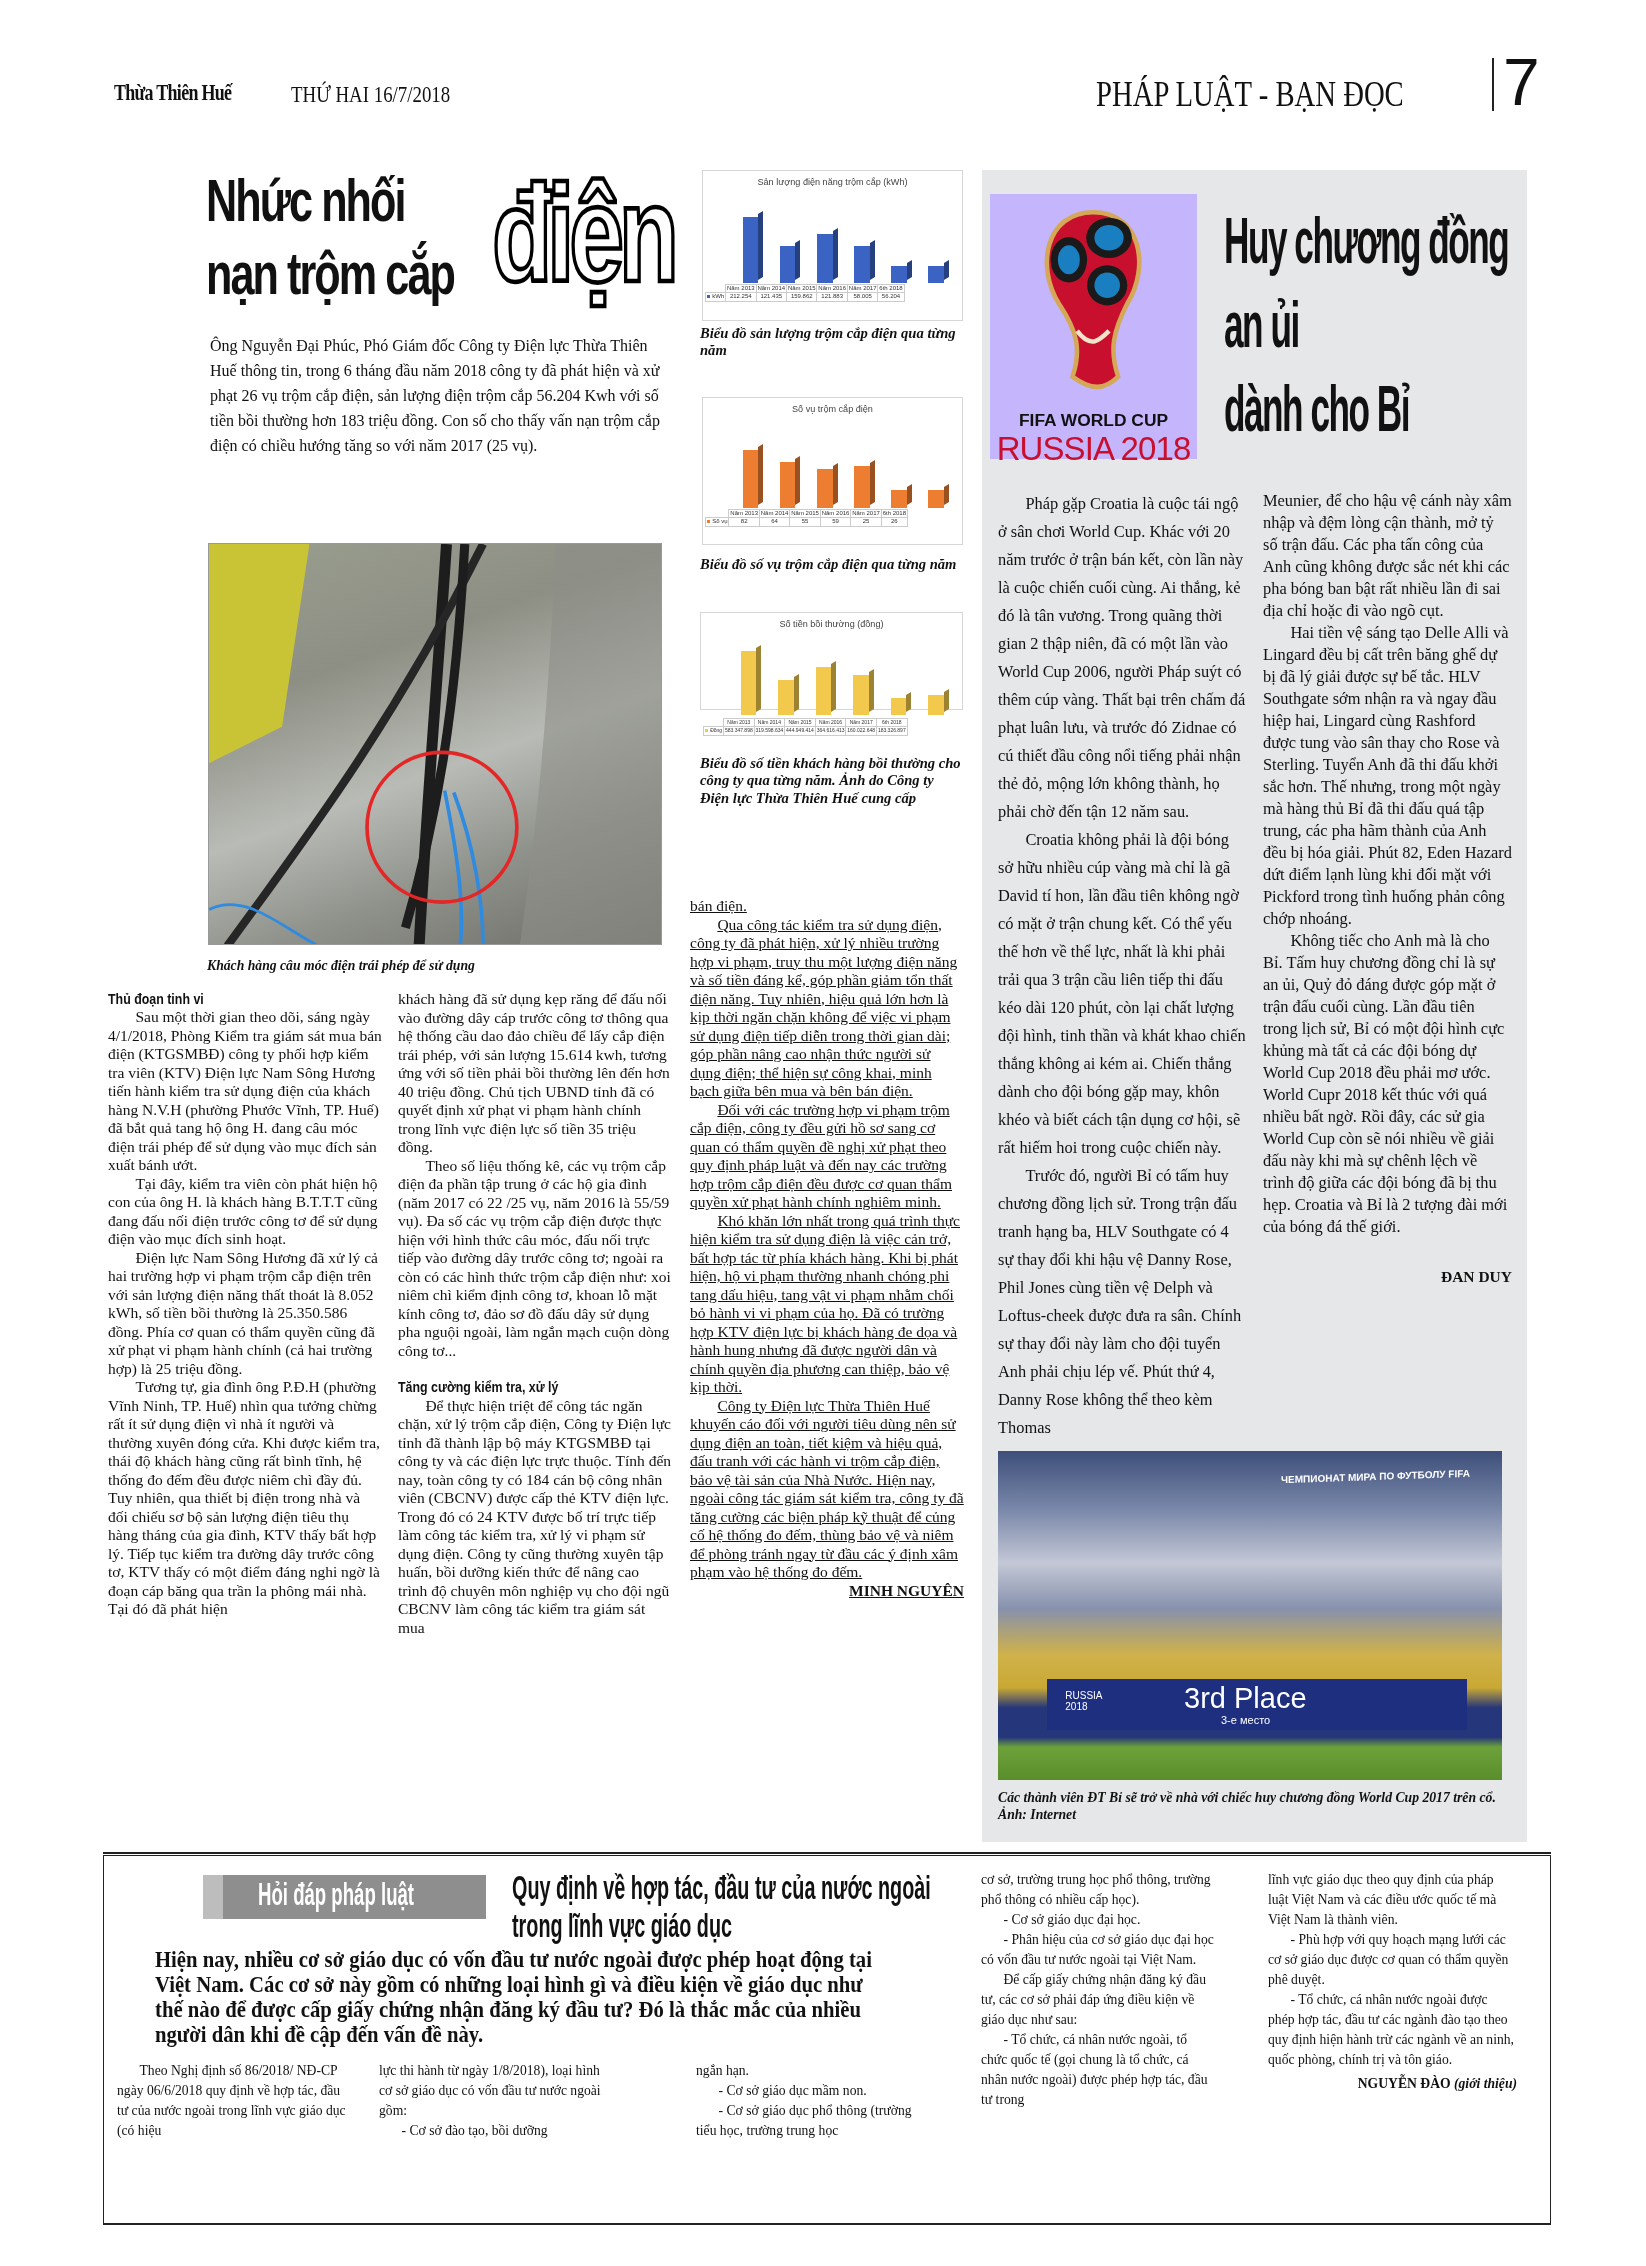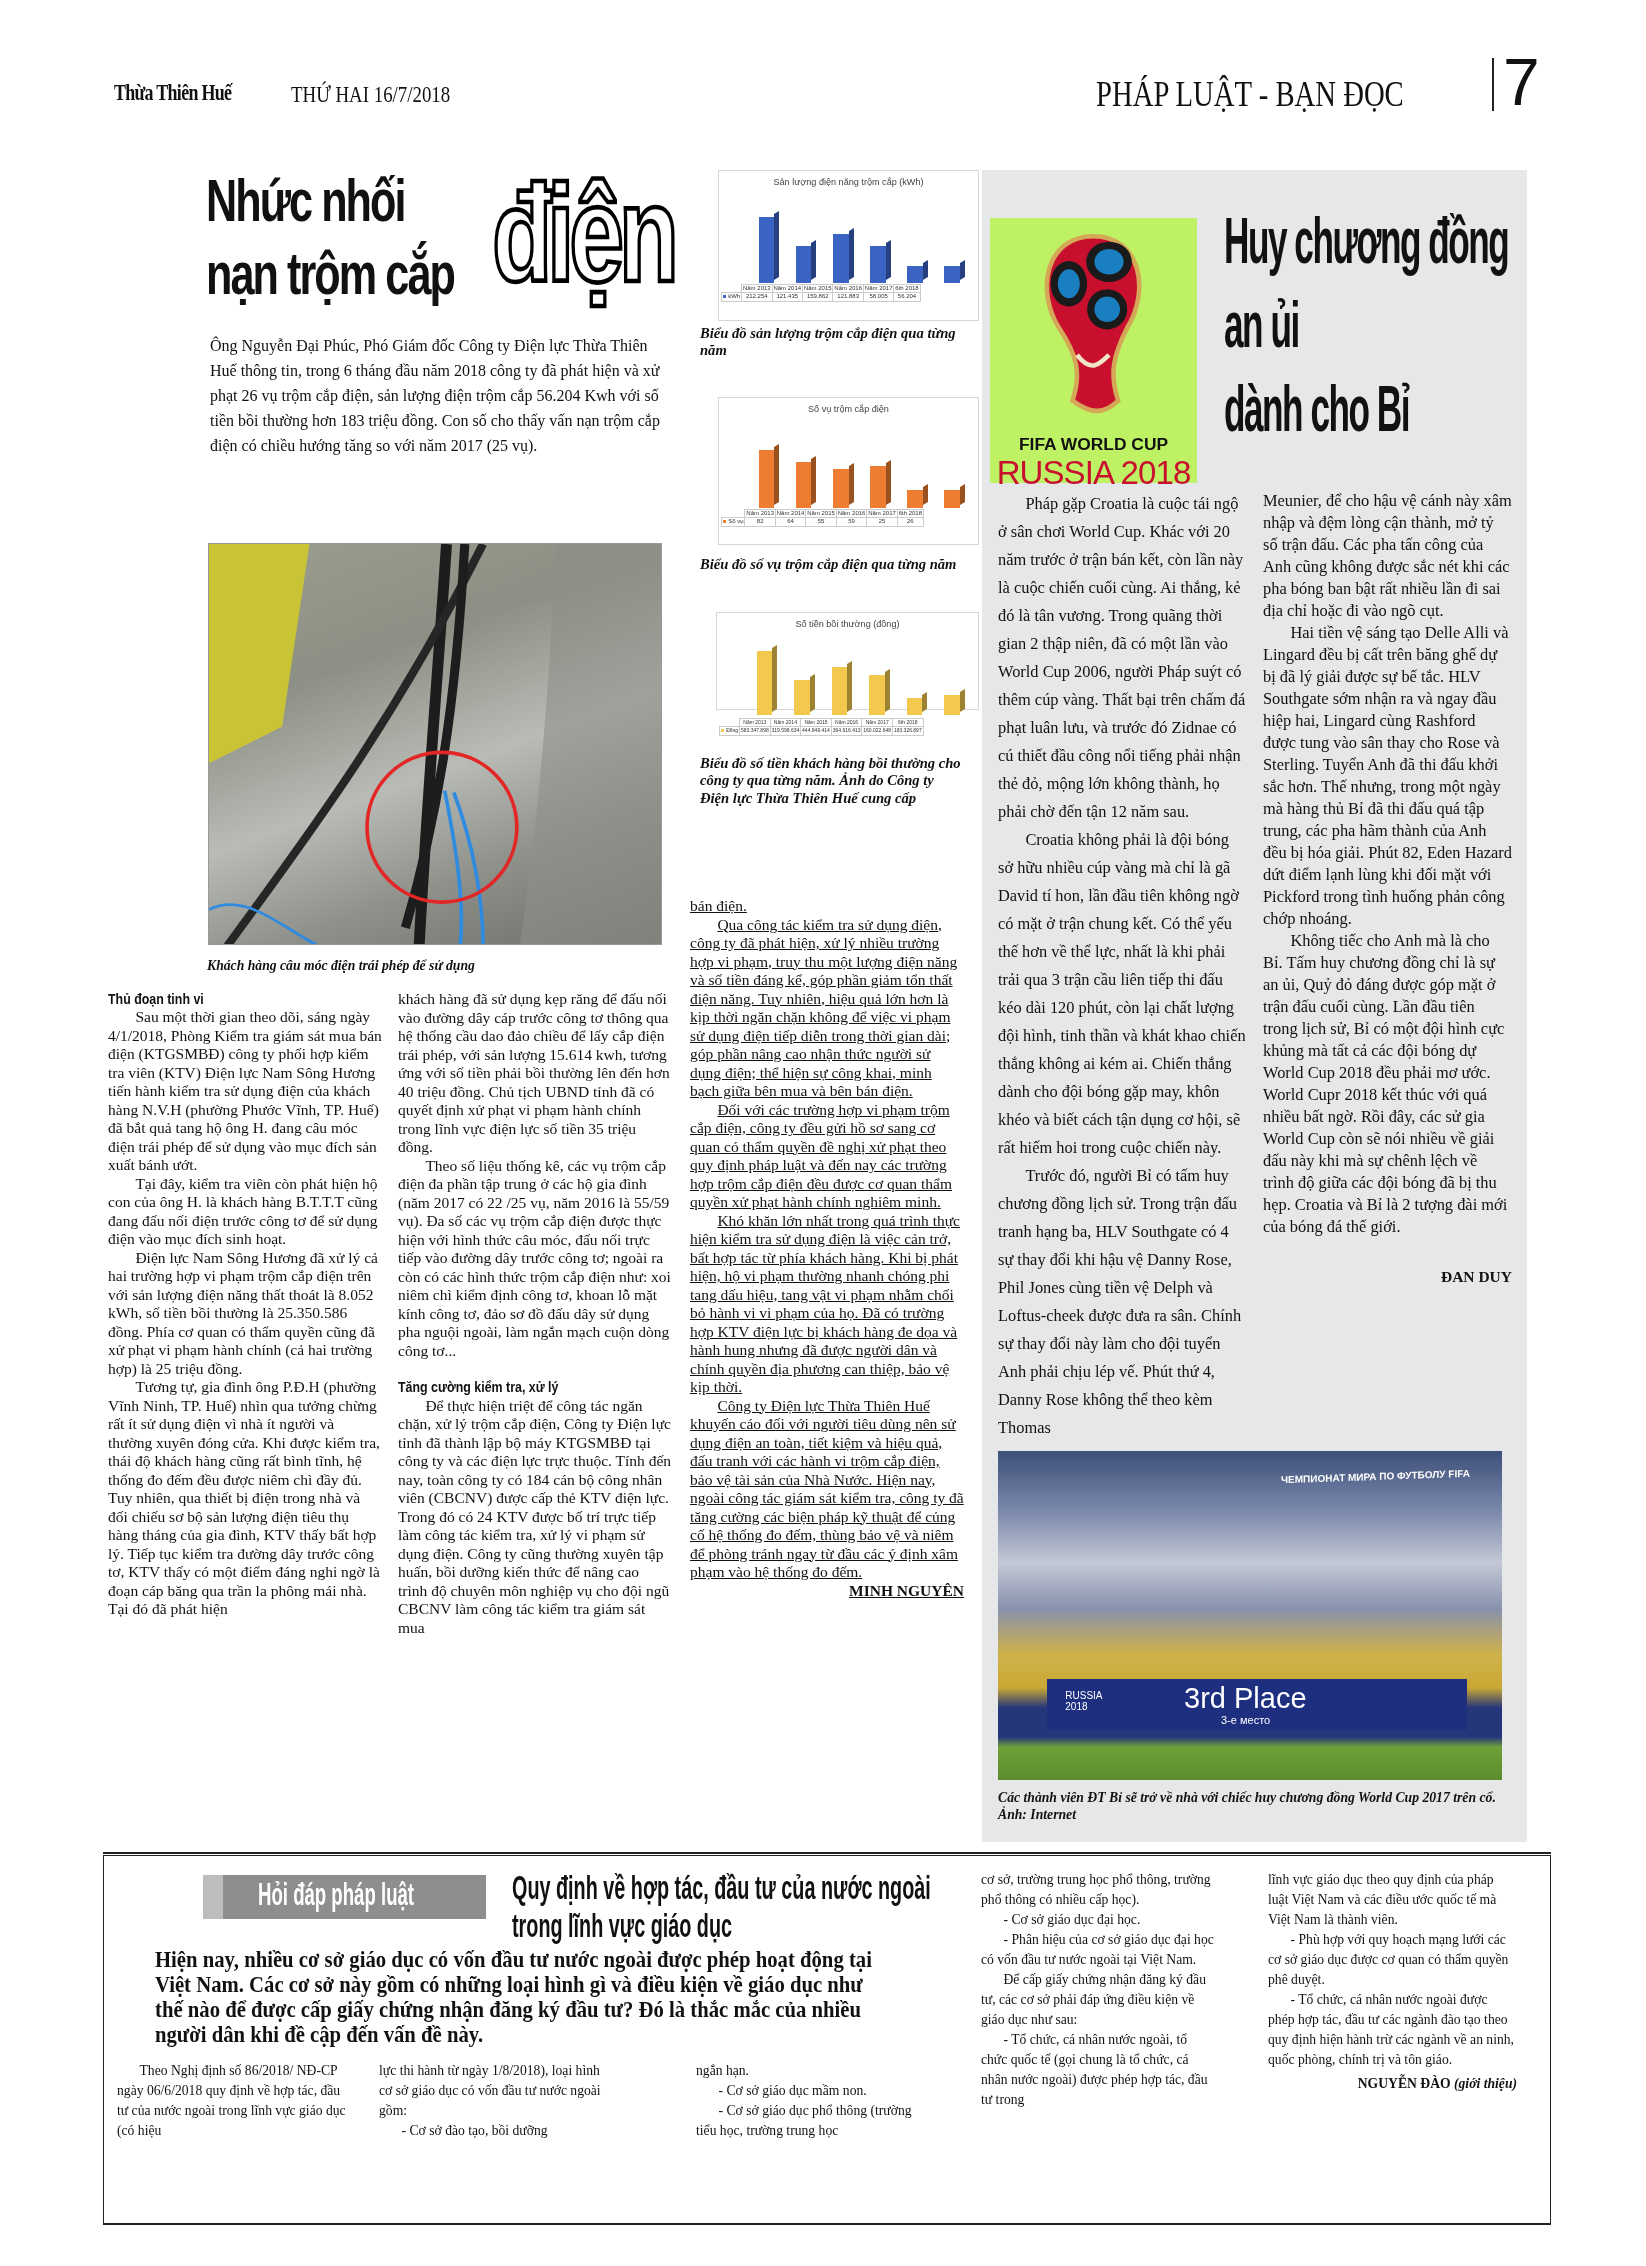--- a/index.html
+++ b/index.html
@@ -13,21 +13,21 @@
   .hdr-divider { left: 1492px; top: 58px; width: 1.8px; height: 53px; background: #222; }
   .hdr-page { left: 1503px; top: 49px; font-family: "Liberation Sans", sans-serif; font-size: 66px; line-height: 66px; }
 
   
   .headline { left: 206px; top: 164px; font-family: "Liberation Sans", sans-serif; font-weight: bold; font-size: 60px; line-height: 73px; letter-spacing: -2.7px; transform: scaleX(0.72); transform-origin: left top; }
   .headline-big { left: 492px; top: 170px; font-family: "Liberation Sans", sans-serif; font-weight: bold; font-size: 137px; line-height: 128px; color: #fff; -webkit-text-stroke: 4.6px #000; letter-spacing: -7.3px; transform: scaleX(0.72); transform-origin: left top; }
 
   .lead { left: 210px; top: 333px; width: 452px; font-weight: normal; font-size: 16px; line-height: 25px; }
 
   
-  .chart { background: #fff; border: 0.9px solid #d6d6d6; font-family: "Liberation Sans", sans-serif; margin-left: 16px; }
+  .chart { background: #fff; border: 0.9px solid #d6d6d6; font-family: "Liberation Sans", sans-serif; }
   .chart-title { text-align: center; font-size: 9.1px; color: #444; margin-top: 5.5px; }
   .chart-bars { position: absolute; left: 29px; right: 7.3px; display: flex; align-items: flex-end; justify-content: space-around; }
   .bar { width: 15.5px; position: relative; }
   .bar::after { content: ""; position: absolute; right: -4.6px; top: -2.7px; width: 4.6px; height: 100%; filter: brightness(0.65); background: inherit; transform: skewY(-30deg); transform-origin: left top; }
   .chart-table { position: absolute; left: 1.8px; right: 5.5px; font-size: 6px; color: #333; border-collapse: collapse; }
   .chart-table td { border: 0.9px solid #ccc; text-align: center; padding: 0 0.9px; line-height: 7.3px; }
   .legend-swatch { display: inline-block; width: 3.7px; height: 3.7px; margin-right: 1.8px; }
   .caption-it { font-style: italic; font-weight: bold; font-size: 14.6px; line-height: 17.4px; }
 
   
@@ -36,21 +36,21 @@
   .col p.noindent { text-indent: 0; }
   .subhead { font-family: "Liberation Sans", sans-serif; font-weight: bold; font-size: 15.5px; line-height: 18.3px; transform: scaleX(0.8); transform-origin: left; white-space: nowrap; }
   .byline { font-weight: bold; font-size: 15.5px; text-align: right; }
 
   
   .photo-wires { left: 208px; top: 543px; width: 454px; height: 402px; border: 0.9px solid #999; overflow: hidden; background: linear-gradient(160deg, #9a9f8f 0%, #8d8f84 30%, #b9bcb6 55%, #8f918b 75%, #6b6c66 100%); }
   .photo-caption { left: 207px; top: 958px; font-style: italic; font-weight: bold; font-size: 13.7px; }
 
   
   .sport-box { left: 982px; top: 170px; width: 545px; height: 1672px; background: #e6e7e8; }
-  .logo-card { left: 990px; top: 194px; width: 207px; height: 265px; background: #bef264; margin-top: 24px; }
+  .logo-card { left: 990px; top: 194px; width: 207px; height: 265px; background: #c4b5fd; }
   .sport-head { left: 1224px; top: 199px; font-family: "Liberation Sans", sans-serif; font-weight: bold; font-size: 64px; line-height: 84px; letter-spacing: -2.7px; transform: scaleX(0.55); transform-origin: left top; white-space: nowrap; }
   .sport-photo { left: 998px; top: 1451px; width: 504px; height: 329px; overflow: hidden; background: linear-gradient(180deg, #3d4f7a 0%, #7a88aa 18%, #c4c8d6 34%, #8791ad 48%, #d0b24a 62%, #c9a834 72%, #26367a 78%, #26367a 87%, #6ca13a 90%, #5a8e2c 100%); }
   .sport-caption { left: 998px; top: 1789px; width: 512px; font-style: italic; font-weight: bold; font-size: 13.7px; line-height: 17.4px; }
 
   
   .qa-box { left: 103px; top: 1855px; width: 1448px; height: 370px; border: 1.8px solid #222; border-bottom: 2.7px solid #222; }
   .qa-tag { left: 203px; top: 1875px; width: 283px; height: 44px; background: #8e8e8e; }
   .qa-tag-l { left: 203px; top: 1875px; width: 20px; height: 44px; background: #bdbdbd; }
   .qa-tag-text { left: 258px; top: 1877px; color: #fff; font-family: "Liberation Sans", sans-serif; font-weight: bold; font-size: 31px; transform: scaleX(0.6); transform-origin: left top; white-space: nowrap; }
   .qa-title { left: 512px; top: 1869px; font-family: "Liberation Sans", sans-serif; font-weight: bold; font-size: 33px; line-height: 38px; transform: scaleX(0.6); transform-origin: left top; white-space: nowrap; }

